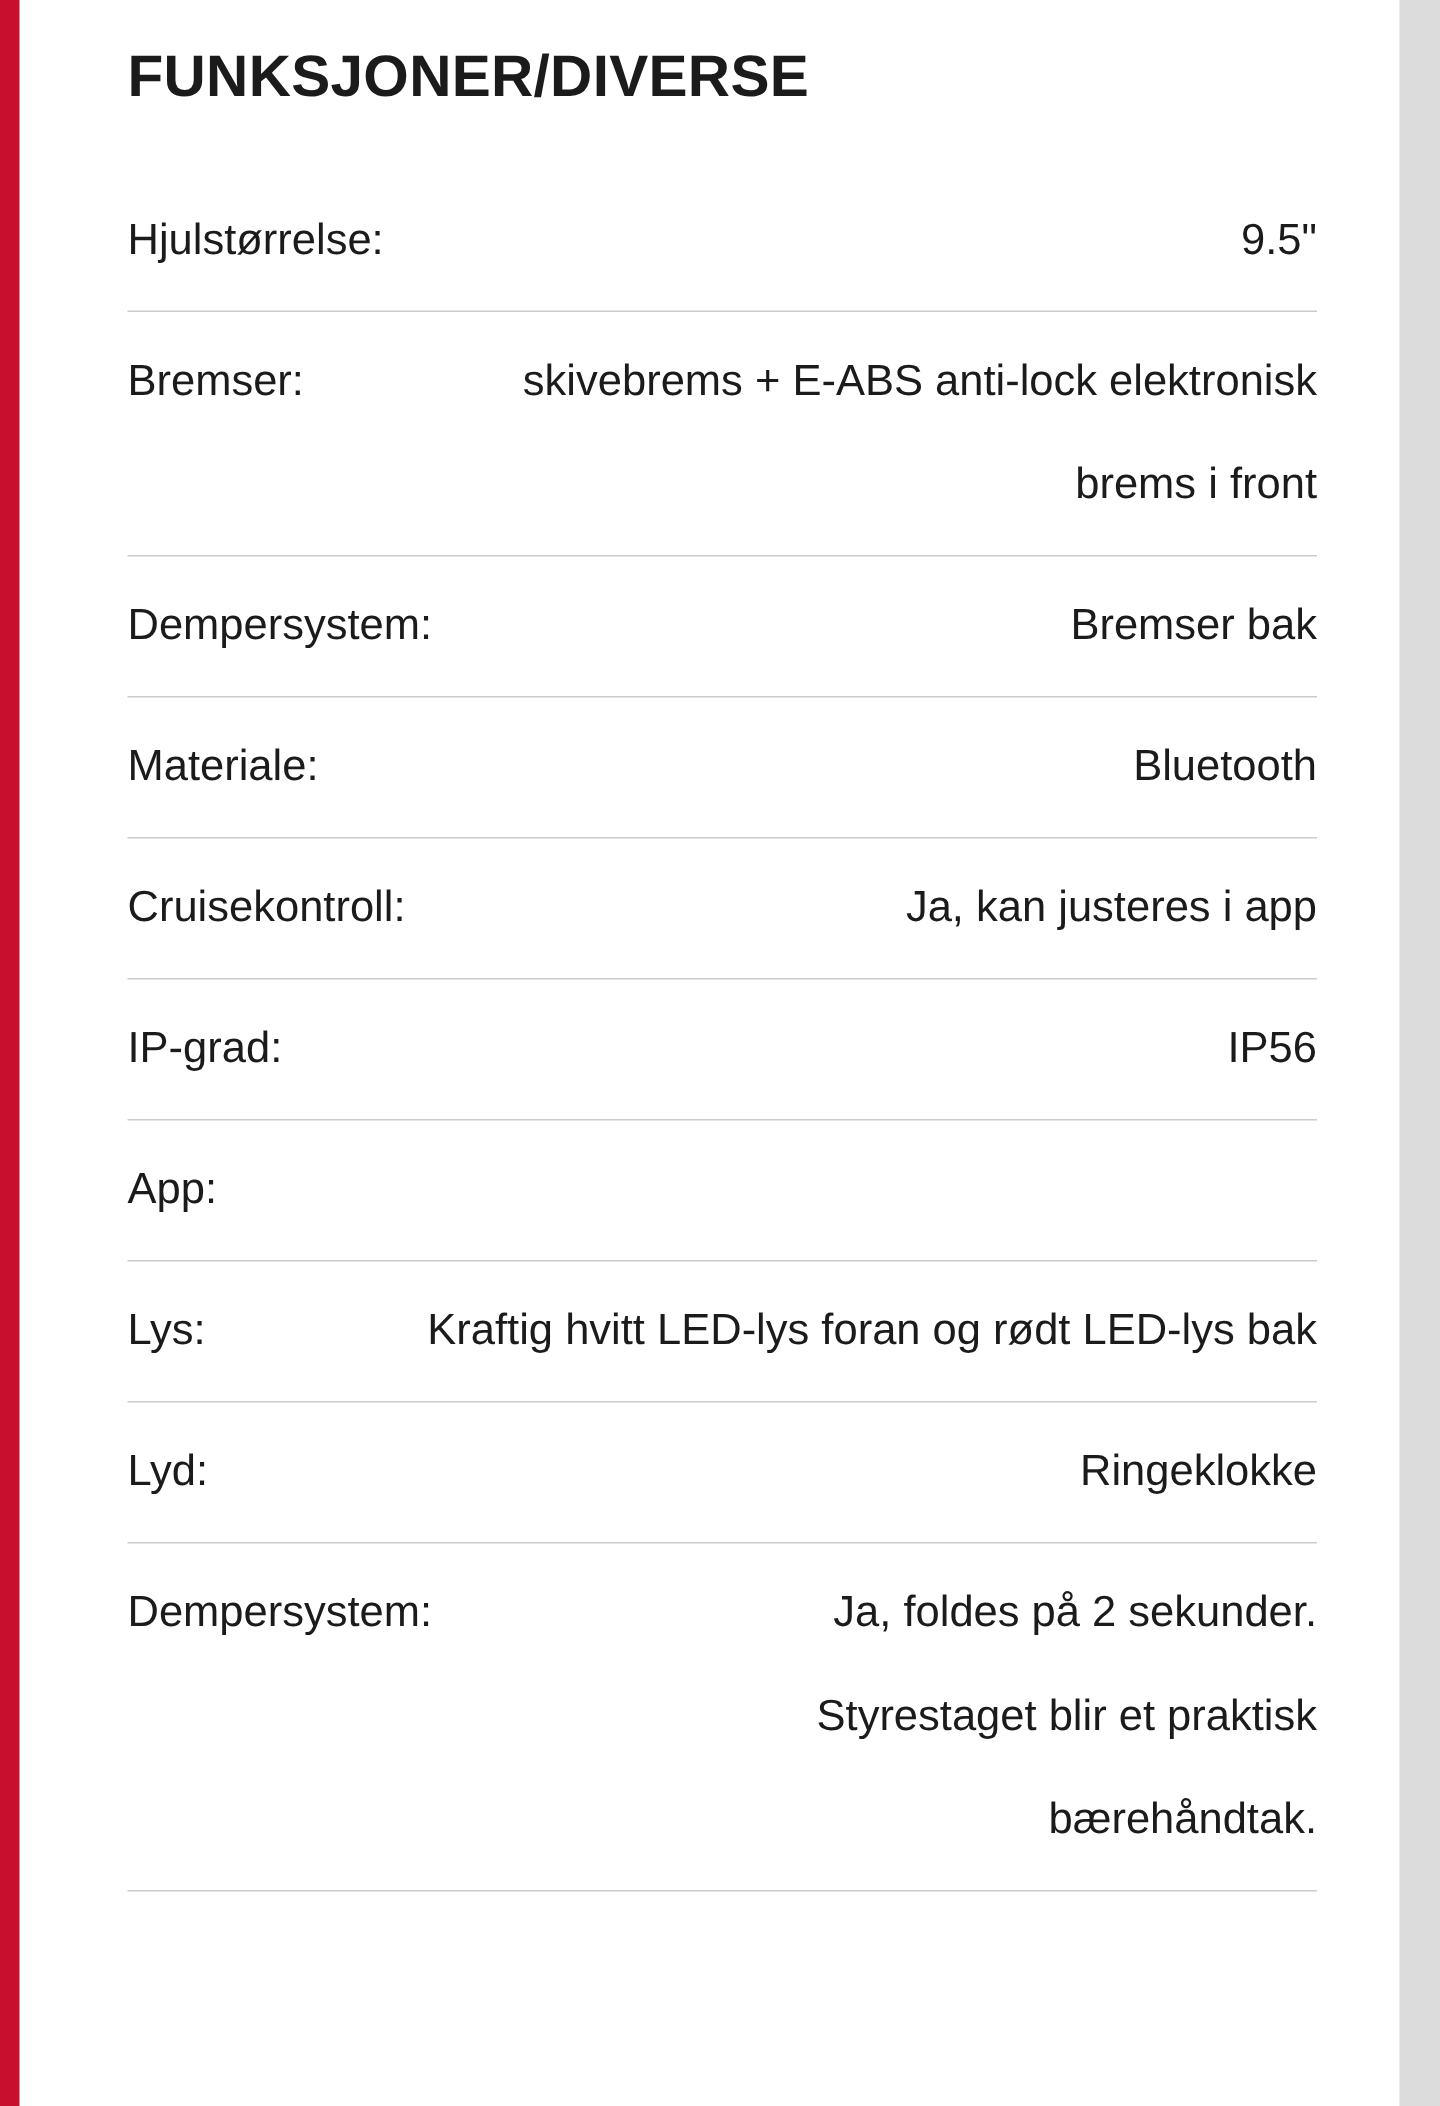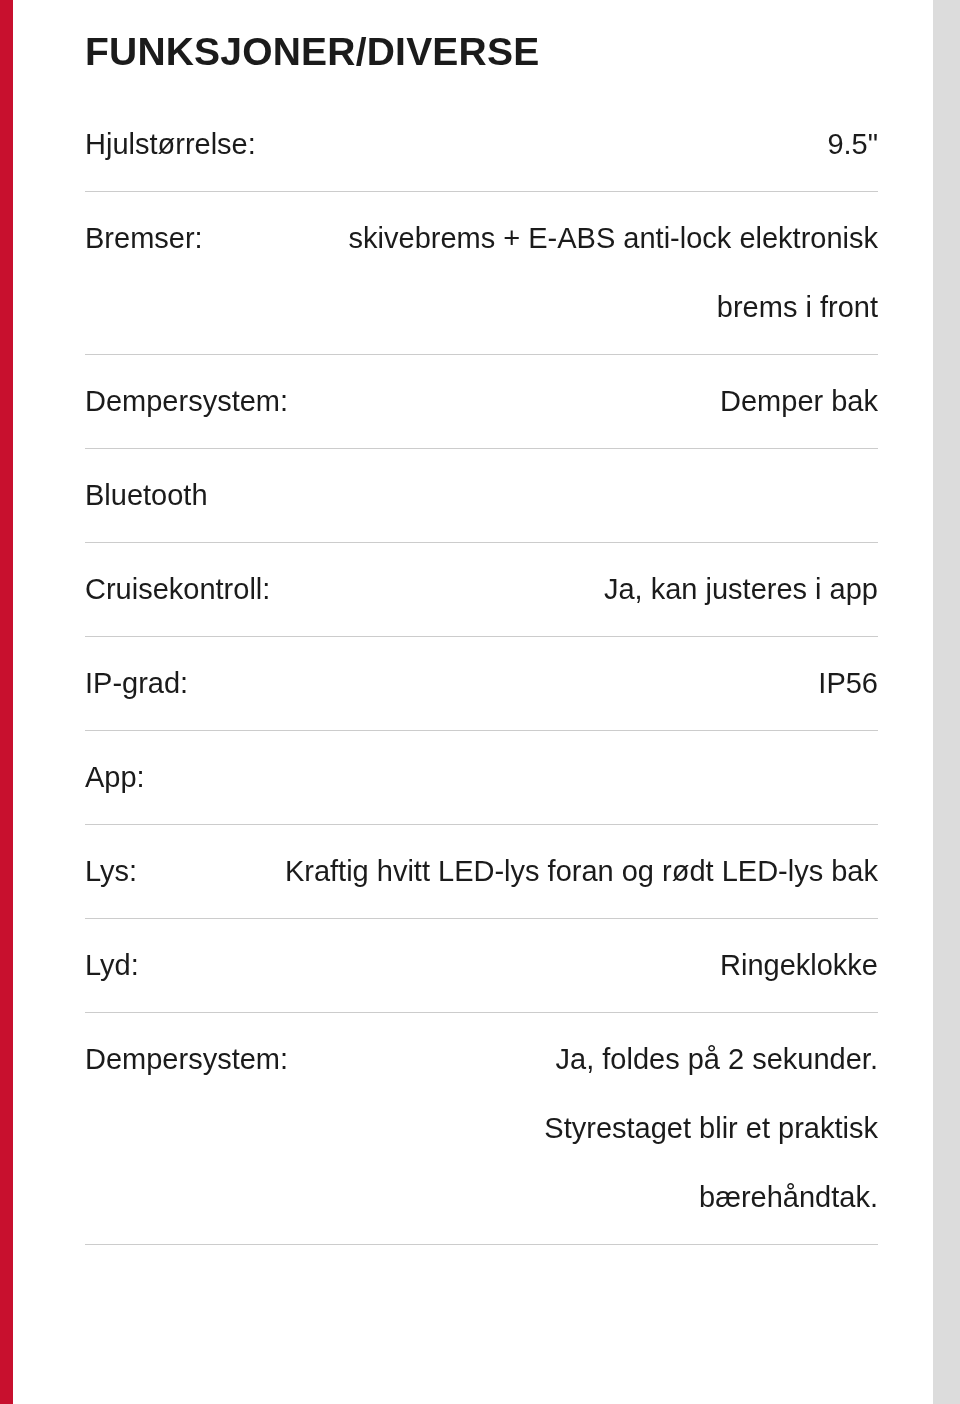--- a/index.html
+++ b/index.html
@@ -34,21 +34,21 @@
   }
   .content {
     margin-left: 85px;
     margin-right: 82px;
     padding-top: 26px;
   }
   .section-title {
     font-size: 39px;
     font-weight: 700;
     line-height: 52px;
-    margin-bottom: 20px;
+    margin-bottom: 36px;
     letter-spacing: 0.2px;
   }
   .spec-table { width: 100%; }
   .row {
     display: flex;
     justify-content: space-between;
     align-items: flex-start;
     padding: 12px 0;
     border-bottom: 1px solid var(--divider);
     gap: 32px;
@@ -83,24 +83,25 @@
       <div class="value">9.5"</div>
     </div>
 
     <div class="row wrap-mid">
       <div class="label">Bremser:</div>
       <div class="value">skivebrems + E-ABS anti-lock elektronisk brems i front</div>
     </div>
 
     <div class="row">
       <div class="label">Dempersystem:</div>
-      <div class="value">Demper bak</div>
+      <div class="value">Bremser bak</div>
     </div>
 
     <div class="row">
+      <div class="label">Materiale:</div>
       <div class="value">Bluetooth</div>
     </div>
 
     <div class="row">
       <div class="label">Cruisekontroll:</div>
       <div class="value">Ja, kan justeres i app</div>
     </div>
 
     <div class="row">
       <div class="label">IP-grad:</div>

